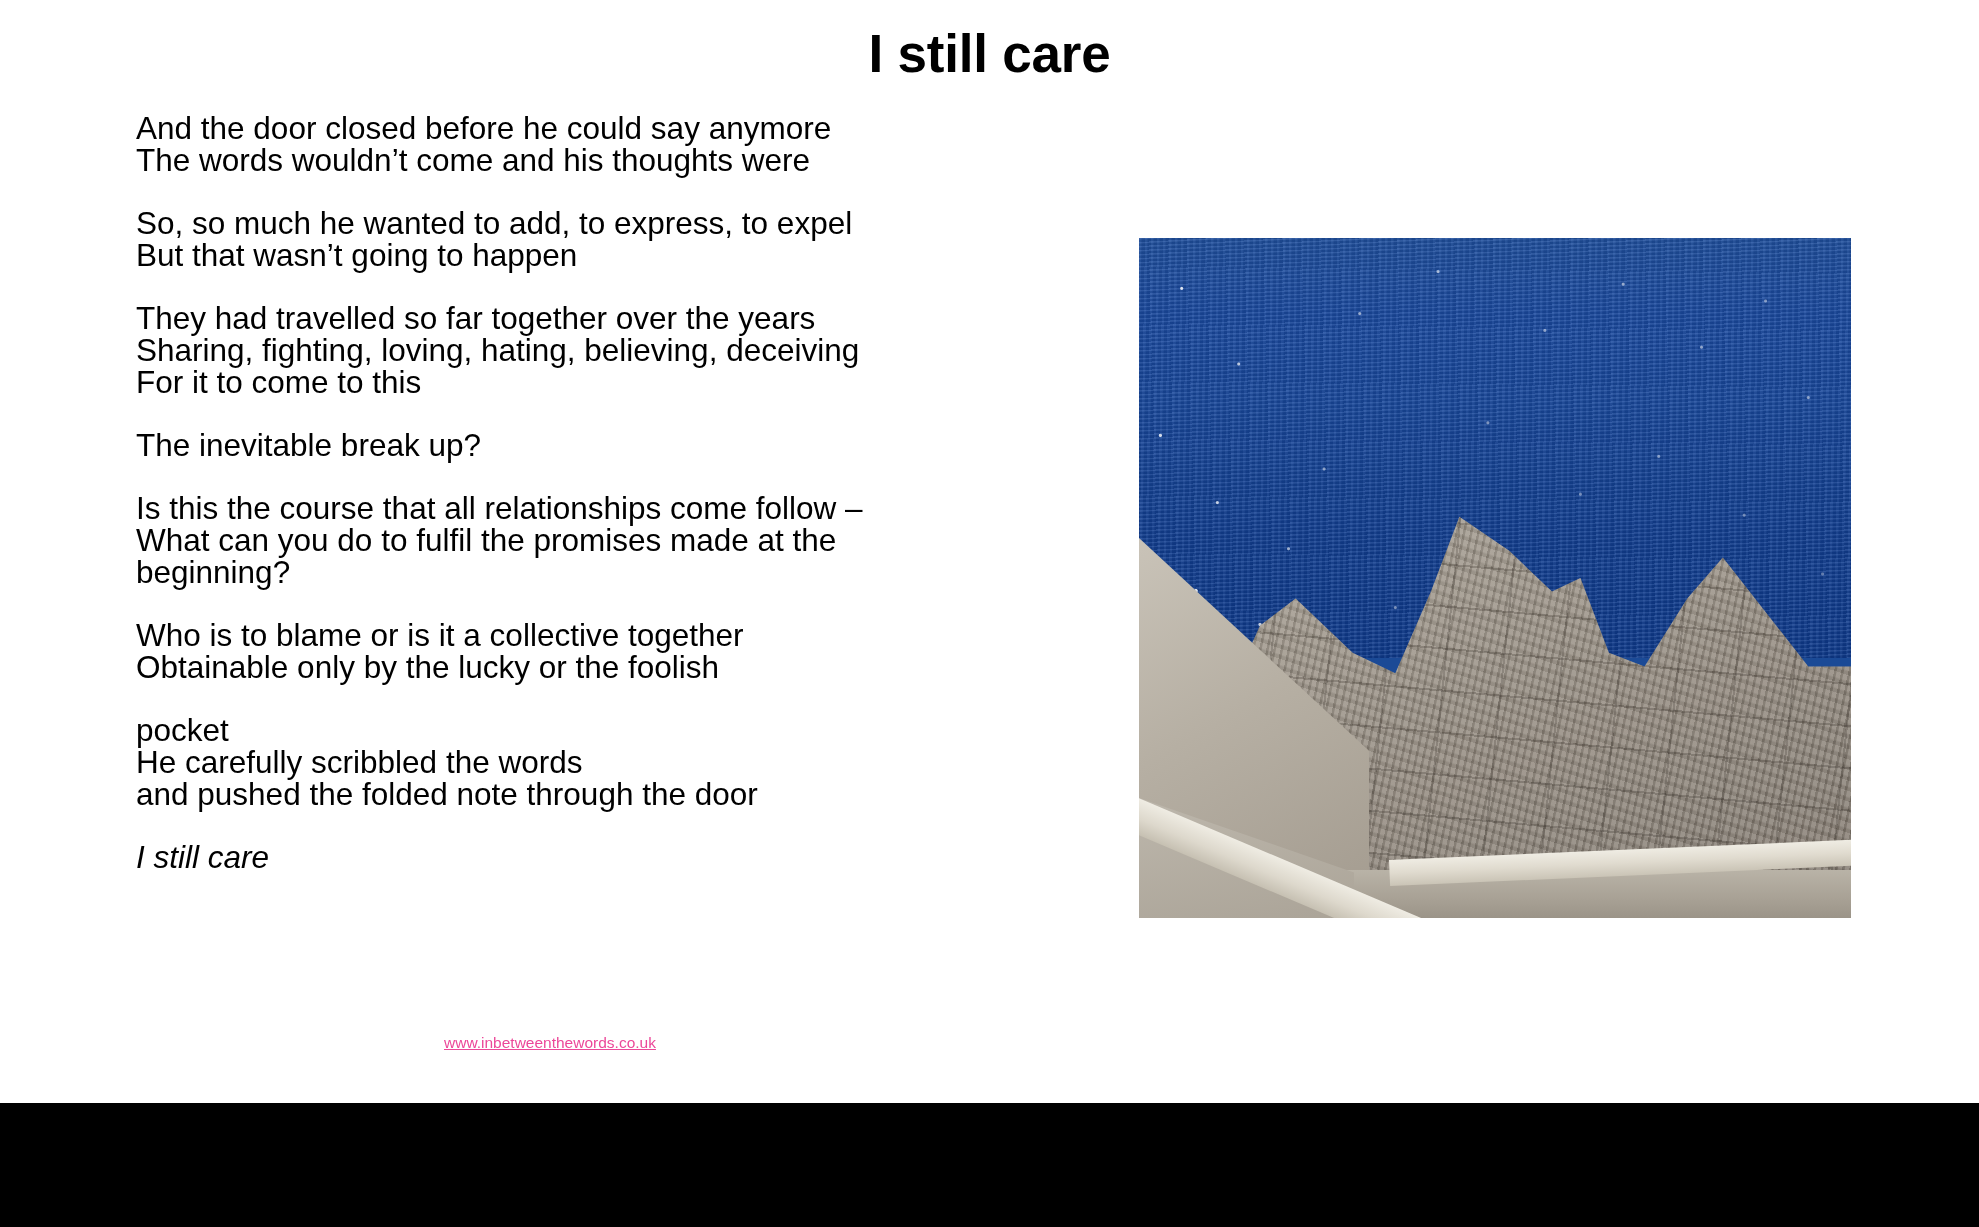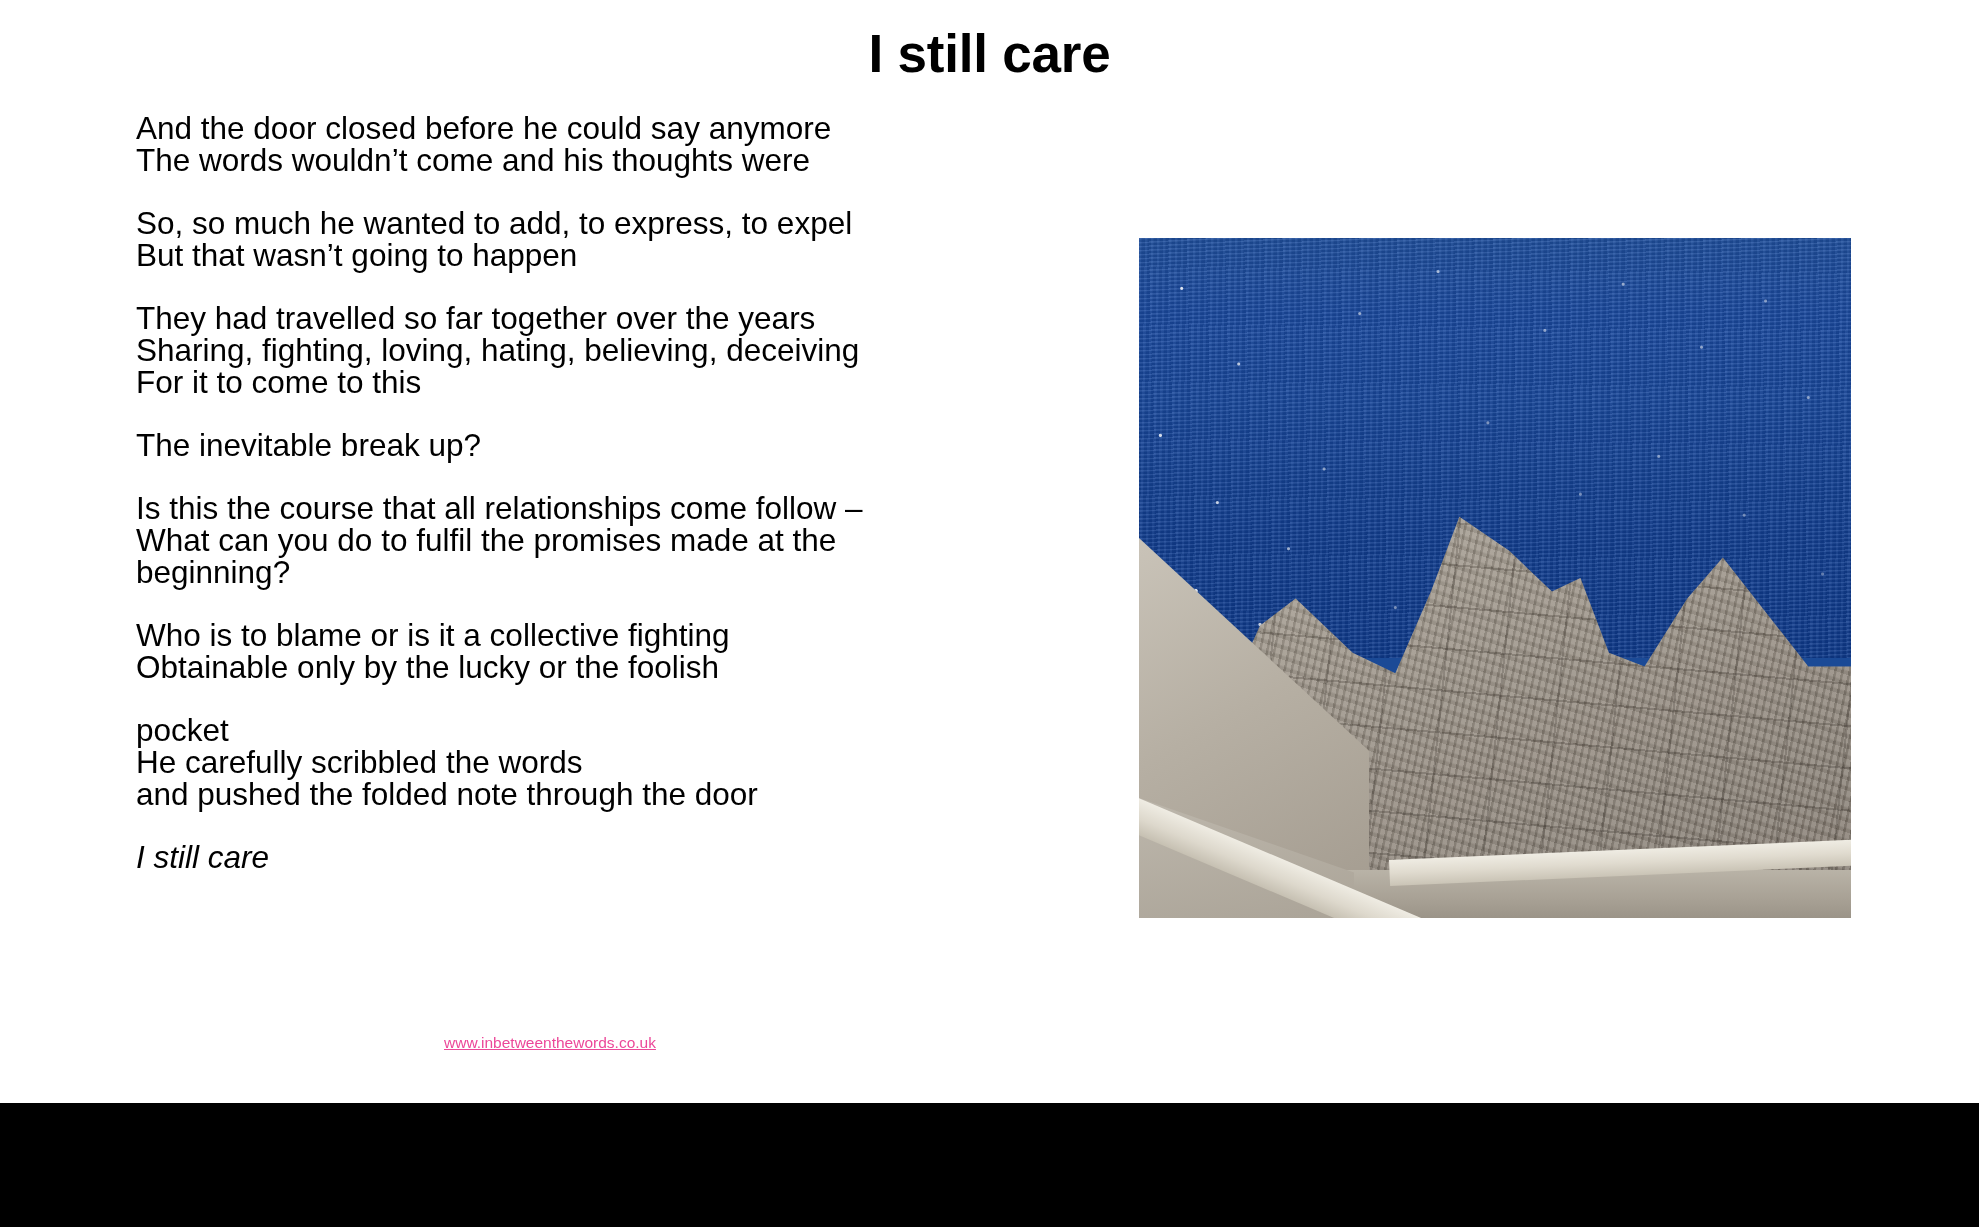--- a/index.html
+++ b/index.html
@@ -204,21 +204,21 @@
       </div>
       <div class="stanza">
         <span class="poem-line">The inevitable break up?</span>
       </div>
       <div class="stanza">
         <span class="poem-line">Is this the course that all relationships come follow –</span>
         <span class="poem-line">What can you do to fulfil the promises made at the</span>
         <span class="poem-line">beginning?</span>
       </div>
       <div class="stanza">
-        <span class="poem-line">Who is to blame or is it a collective fighting</span>
+        <span class="poem-line">Who is to blame or is it a collective together</span>
         <span class="poem-line">Obtainable only by the lucky or the foolish</span>
       </div>
       <div class="stanza">
         <span class="poem-line">pocket</span>
         <span class="poem-line">He carefully scribbled the words</span>
         <span class="poem-line">and pushed the folded note through the door</span>
       </div>
       <div class="stanza stanza-italic">
         <span class="poem-line">I still care</span>
       </div>

